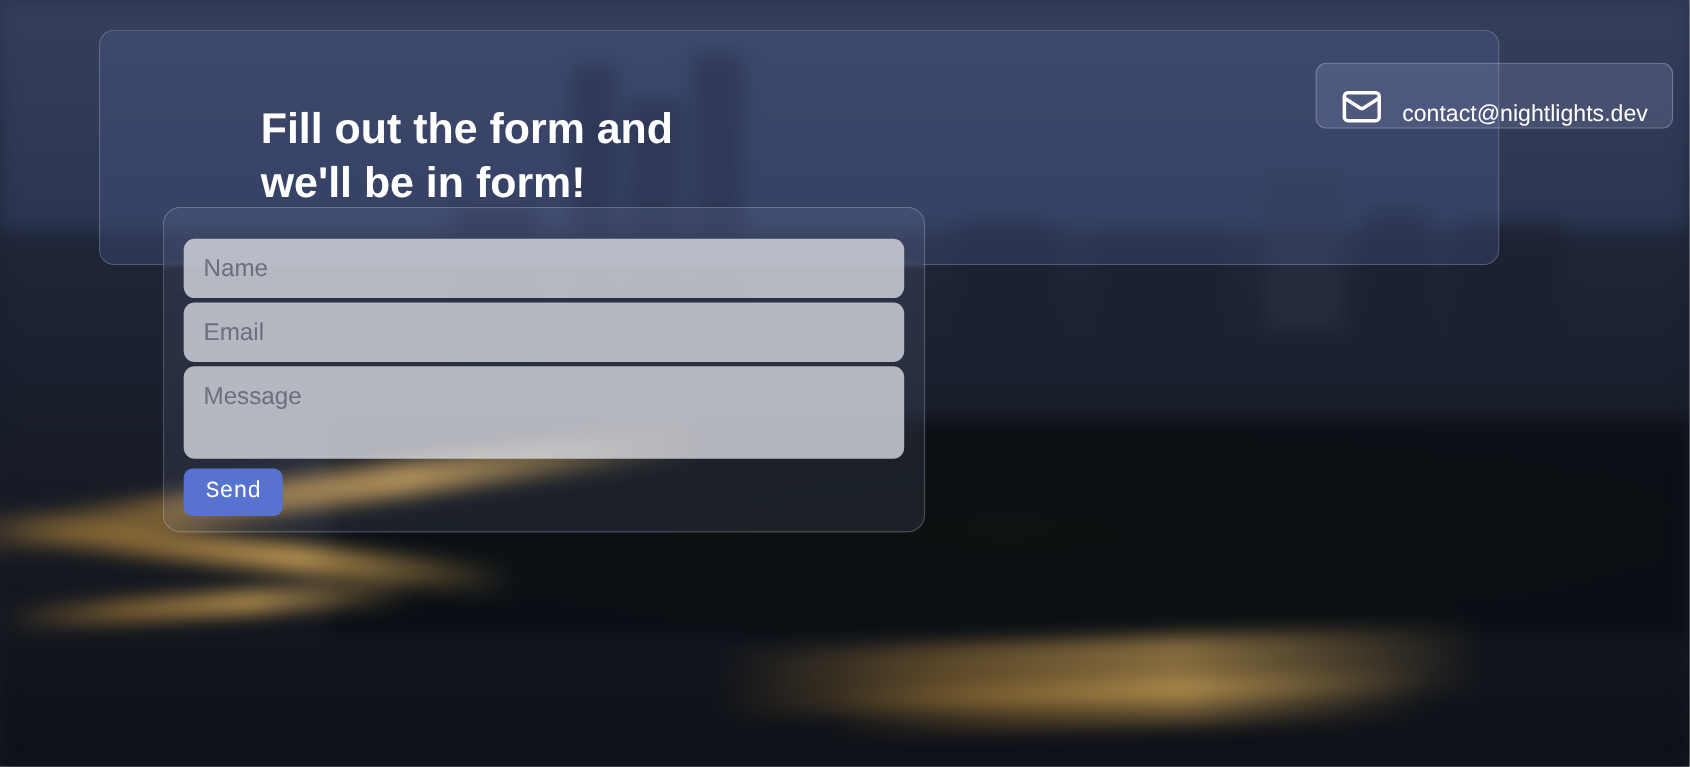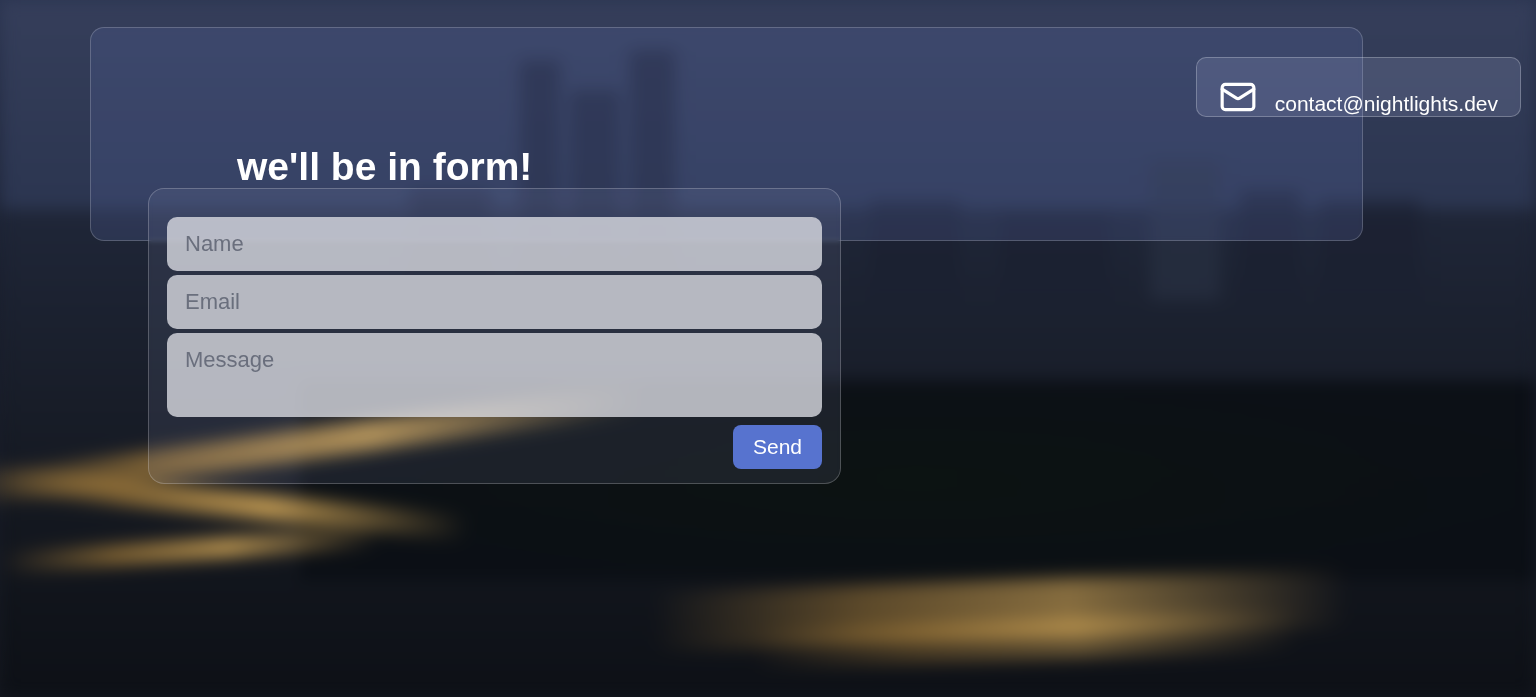--- a/index.html
+++ b/index.html
@@ -166,21 +166,21 @@
       color: #6a6f7d;
     }
 
     textarea.field {
       height: 84px;
       resize: none;
     }
 
     .send-row {
       display: flex;
-      justify-content: flex-end;
+      font-family: Liberation Mono, monospace;
     }
 
     .send-button {
       background: #5773cf;
       color: #fff;
       border: none;
       border-radius: 8px;
       padding: 10px 20px;
       font-size: 21px;
       font-weight: 500;
@@ -208,21 +208,21 @@
   <div class="light-trail lt2"></div>
   <div class="light-trail lt3"></div>
   <div class="light-trail lt4"></div>
   <div class="light-trail lt5"></div>
 </div>
 
 <div class="content">
 
   <div class="banner">
     <h1 class="heading">
-      <br>
+      <span>Fill out the form and</span><br>
       <span>we'll be in form!</span>
     </h1>
   </div>
 
   <a class="contact-pill">
     <svg class="mail-icon" viewBox="0 0 24 24" fill="none" stroke="currentColor" stroke-width="2" stroke-linecap="round" stroke-linejoin="round">
       <rect x="2" y="4" width="20" height="16" rx="2"></rect>
       <path d="m2 7 8.97 5.7a1.94 1.94 0 0 0 2.06 0L22 7"></path>
     </svg>
     <span class="email">contact@nightlights.dev</span>

